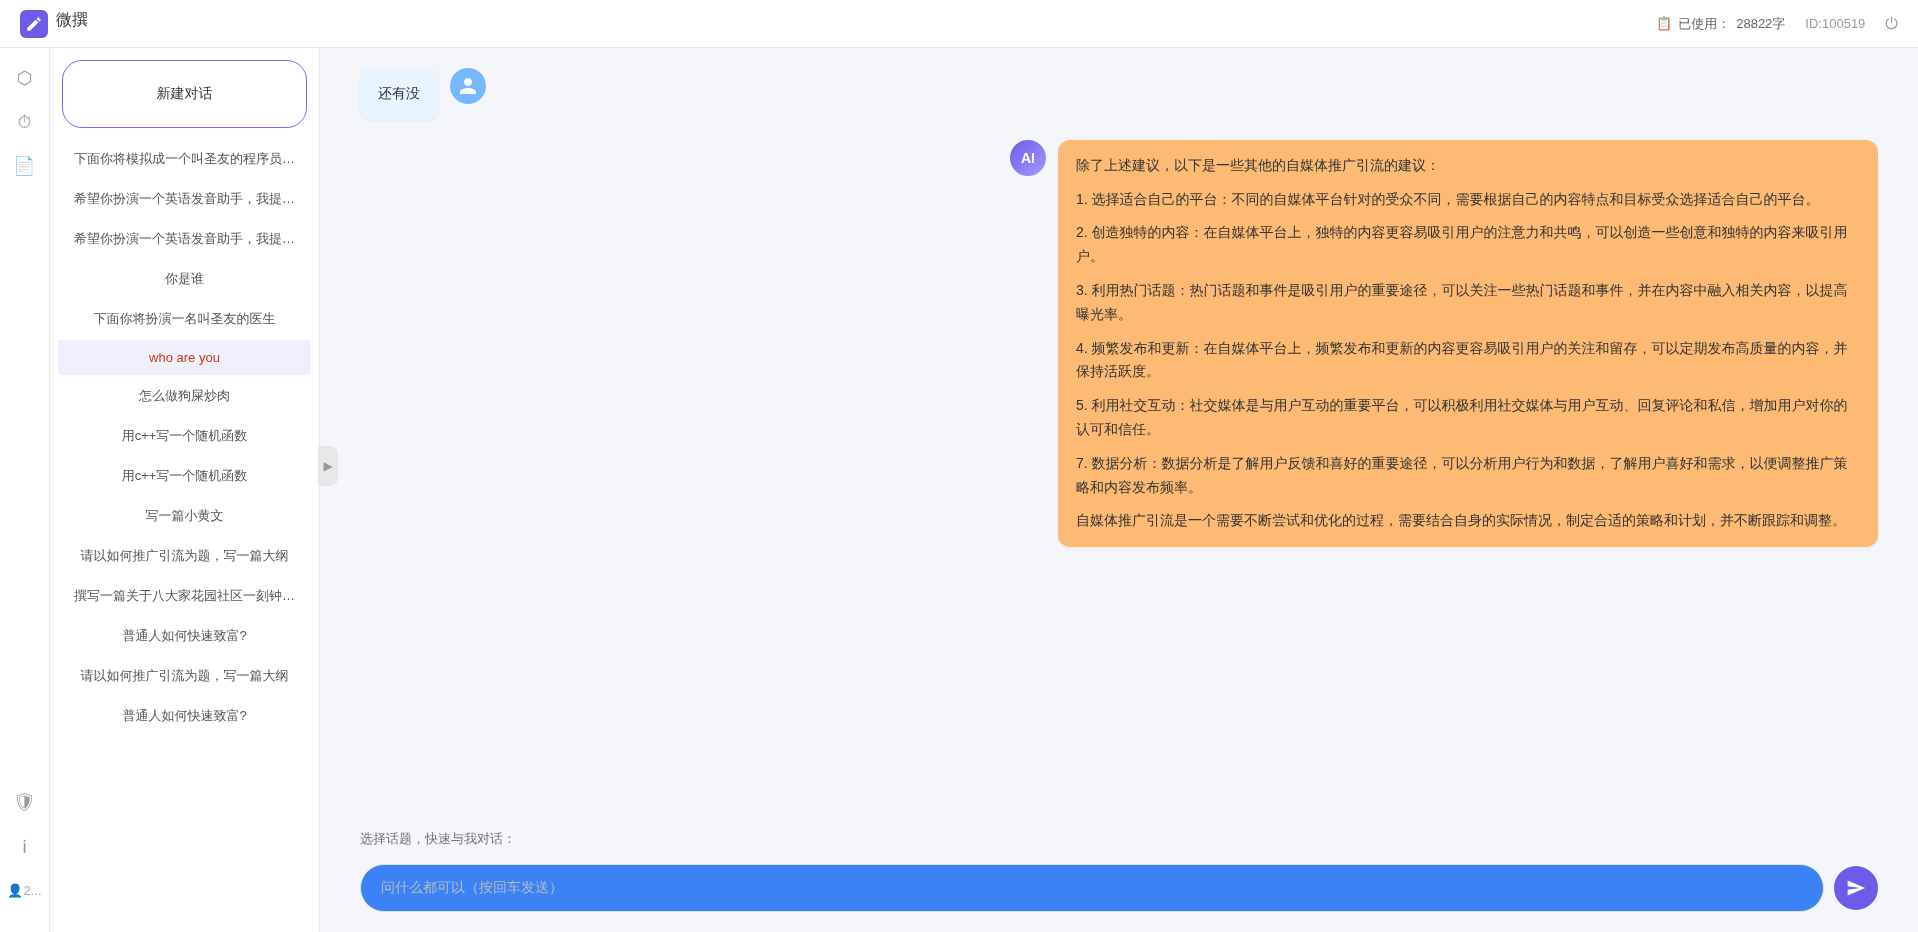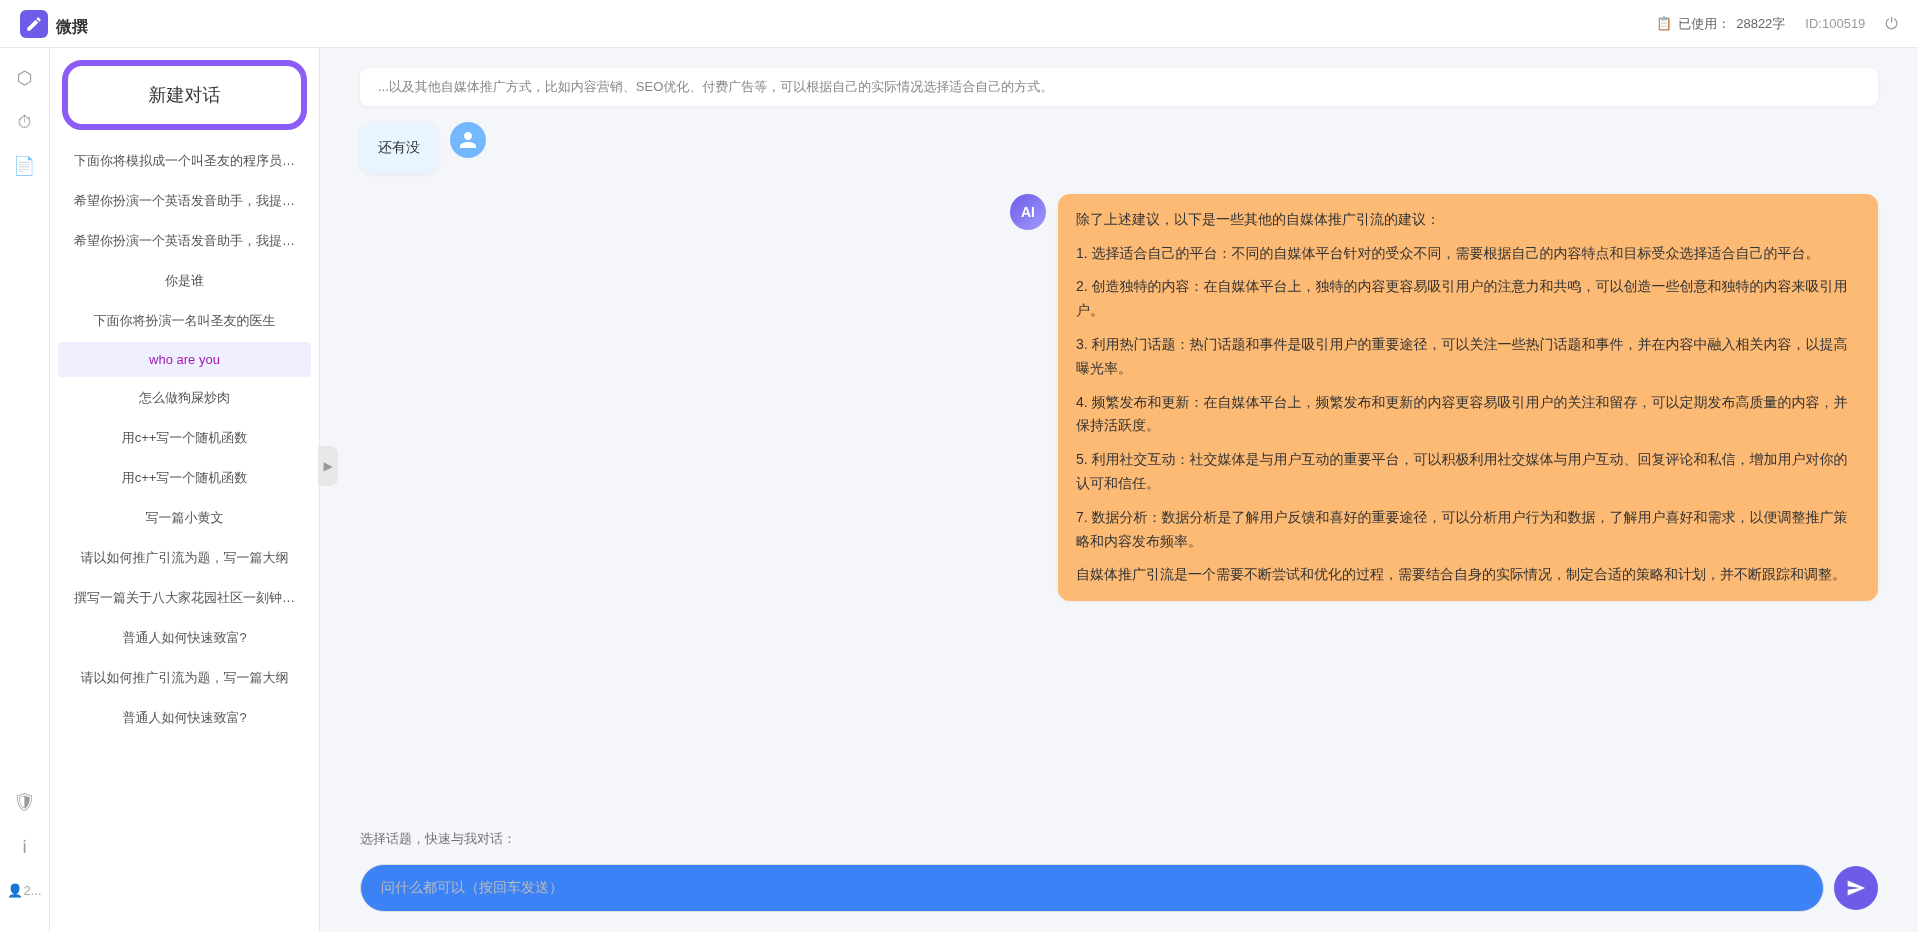--- a/index.html
+++ b/index.html
@@ -5,21 +5,21 @@
     * { box-sizing: border-box; margin: 0; padding: 0; }
     body { font-family: -apple-system, BlinkMacSystemFont, 'PingFang SC', 'Microsoft YaHei', sans-serif; background: #f5f6fa; display: flex; height: 932px; overflow: hidden; }
 
     
     .topbar {
       position: fixed; top: 0; left: 0; right: 0; height: 48px;
       background: #fff; border-bottom: 1px solid #e8e8e8;
       display: flex; align-items: center; justify-content: space-between;
       padding: 0 20px; z-index: 100;
     }
-    .topbar-logo { font-size: 16px; font-weight: 700; color: #333; display: flex; align-items: flex-end; gap: 8px; }
+    .topbar-logo { font-size: 16px; font-weight: 400; color: #333; display: flex; align-items: flex-start; gap: 8px; }
     .topbar-logo-icon { width: 28px; height: 28px; background: #6c5ce7; border-radius: 6px; display: flex; align-items: center; justify-content: center; }
     .topbar-logo-icon svg { width: 18px; height: 18px; fill: white; }
     .topbar-right { display: flex; align-items: center; gap: 20px; font-size: 13px; color: #666; }
     .topbar-right .usage { display: flex; align-items: center; gap: 6px; }
     .topbar-right .id-badge { color: #999; }
     .power-icon { cursor: pointer; color: #999; font-size: 16px; }
 
     
     .icon-sidebar {
       position: fixed; top: 48px; left: 0; width: 50px; height: calc(932px - 48px);
@@ -36,30 +36,30 @@
     }
 
     
     .conv-sidebar {
       position: fixed; top: 48px; left: 50px; width: 270px; height: calc(932px - 48px);
       background: #fff; border-right: 1px solid #e8e8e8;
       overflow-y: auto; z-index: 80;
       padding: 12px 0;
     }
     .new-chat-btn {
-      margin: 0 12px 12px; padding: 17px 16px;
-      border: 6px solid #8b5cf6; border-radius: 20px; background: #fff;
-      cursor: pointer; font-size: 18px; color: #333; text-align: center; width: calc(100% - 24px);
+      margin: 0 12px 12px; padding: 24px 16px;
+      border: 1px solid #8b5cf6; border-radius: 20px; background: #fff;
+      cursor: pointer; font-size: 14px; color: #333; text-align: center; width: calc(100% - 24px);
     }
     .conv-item {
       padding: 10px 16px; font-size: 13px; color: #555; cursor: pointer;
       white-space: nowrap; overflow: hidden; text-overflow: ellipsis; text-align: center;
       border-radius: 4px; margin: 0 8px 2px;
     }
-    .conv-item.active { background: #f0efff; color: #a21caf; }
+    .conv-item.active { background: #f0efff; color: #c2410c; }
 
     
     .collapse-btn {
       position: fixed; top: 50%; left: 318px; transform: translateY(-50%);
       width: 20px; height: 40px; background: #e8e8e8; border-radius: 0 8px 8px 0;
       display: flex; align-items: center; justify-content: center; cursor: pointer;
       z-index: 200; color: #999; font-size: 12px;
     }
 
     
@@ -169,21 +169,20 @@
   <div class="conv-item">普通人如何快速致富?</div>
   <div class="conv-item">请以如何推广引流为题，写一篇大纲</div>
   <div class="conv-item">普通人如何快速致富?</div>
 </div>
 
 <div class="collapse-btn">▶</div>
 
 <div class="main">
   <div class="chat-messages">
 
-    <div style="background:#fff;border-radius:8px;padding:10px 18px;margin-bottom:16px;font-size:13px;color:#888;box-shadow:0 1px 4px rgba(0,0,0,0.06);overflow:hidden;text-overflow:ellipsis;white-space:nowrap;">...以及其他自媒体推广方式，比如内容营销、SEO优化、付费广告等，可以根据自己的实际情况选择适合自己的方式。</div>
 
     <div class="message-group user">
       <div class="avatar user">
         <svg width="20" height="20" viewBox="0 0 24 24" fill="white">
             <path d="M12 12c2.7 0 4.8-2.1 4.8-4.8S14.7 2.4 12 2.4 7.2 4.5 7.2 7.2 9.3 12 12 12zm0 2.4c-3.2 0-9.6 1.6-9.6 4.8v2.4h19.2v-2.4c0-3.2-6.4-4.8-9.6-4.8z"></path>
           </svg>
       </div>
       <div class="message-bubble user-bubble">
         <span>还有没</span>
       </div>

